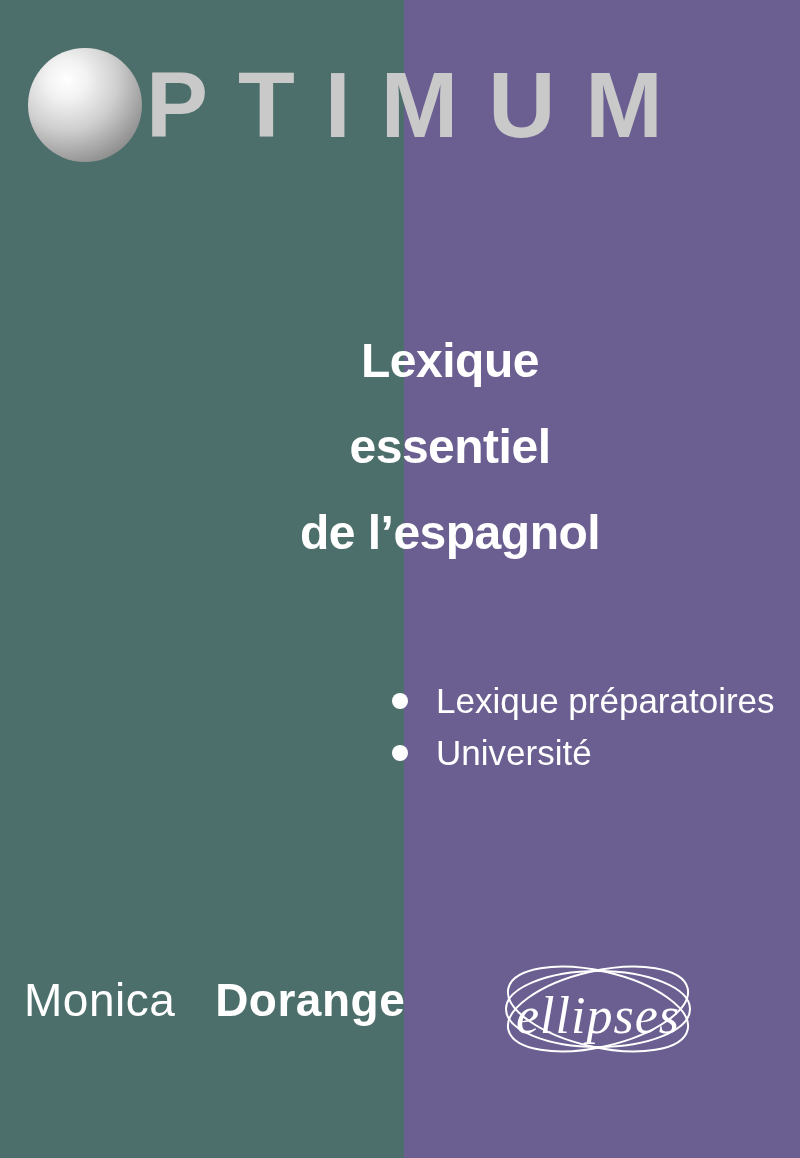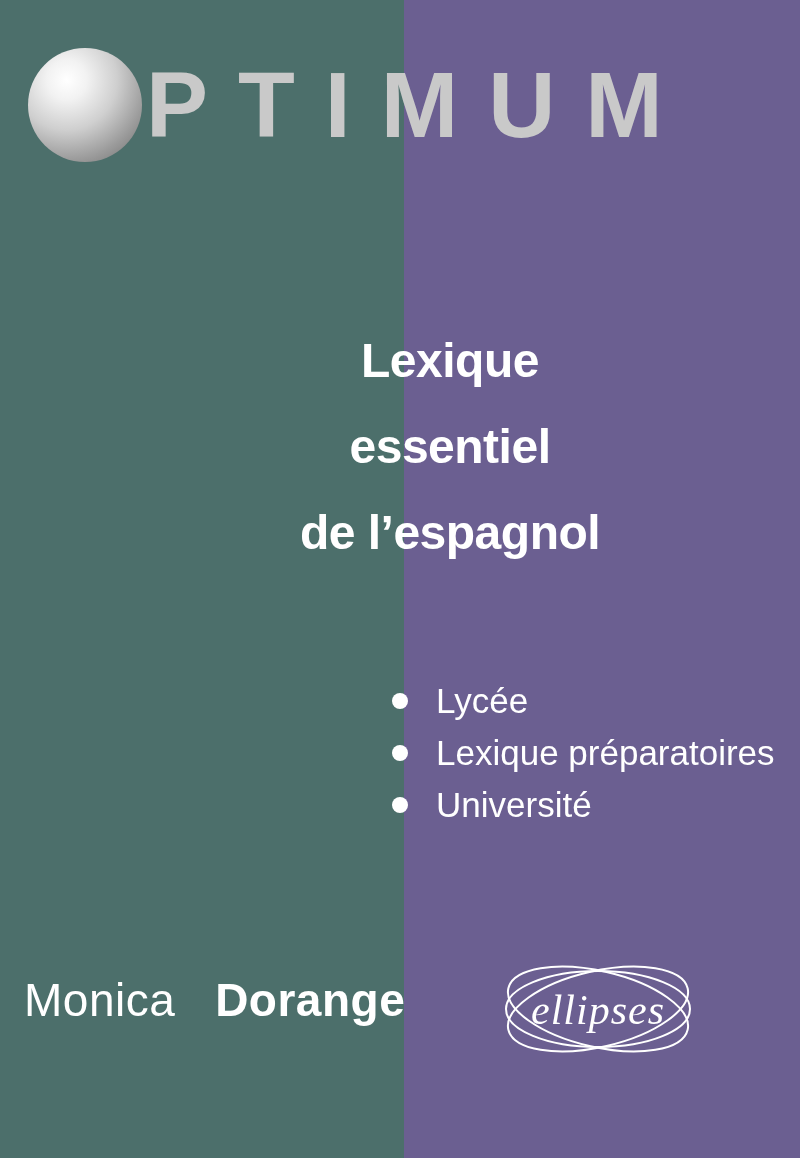--- a/index.html
+++ b/index.html
@@ -140,21 +140,21 @@
   .publisher svg {
     display: block;
   }
   .publisher-name {
     position: absolute;
     left: 0;
     top: 36px;
     width: 200px;
     text-align: center;
     font-family: "Liberation Serif", serif;
-    font-size: 42px;
+    font-size: 52px;
     font-style: italic;
     color: #ffffff;
     letter-spacing: 1px;
   }
 </style>
 </head>
 <body>
 
 <div class="cover">
 
@@ -168,24 +168,20 @@
     </div>
   </div>
 
   <div class="title-block">
     <div class="title-line">Lexique</div>
     <div class="title-line">essentiel</div>
     <div class="title-line">de l’espagnol</div>
   </div>
 
   <div class="bullets">
-    <div class="bullet-row">
-      <span class="bullet-dot"></span>
-      <span class="bullet-label">Lycée</span>
-    </div>
     <div class="bullet-row">
       <span class="bullet-dot"></span>
       <span class="bullet-label">Lexique préparatoires</span>
     </div>
     <div class="bullet-row">
       <span class="bullet-dot"></span>
       <span class="bullet-label">Université</span>
     </div>
   </div>
 

